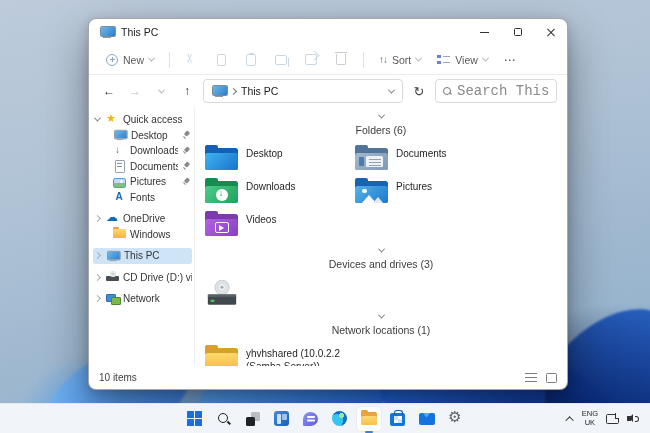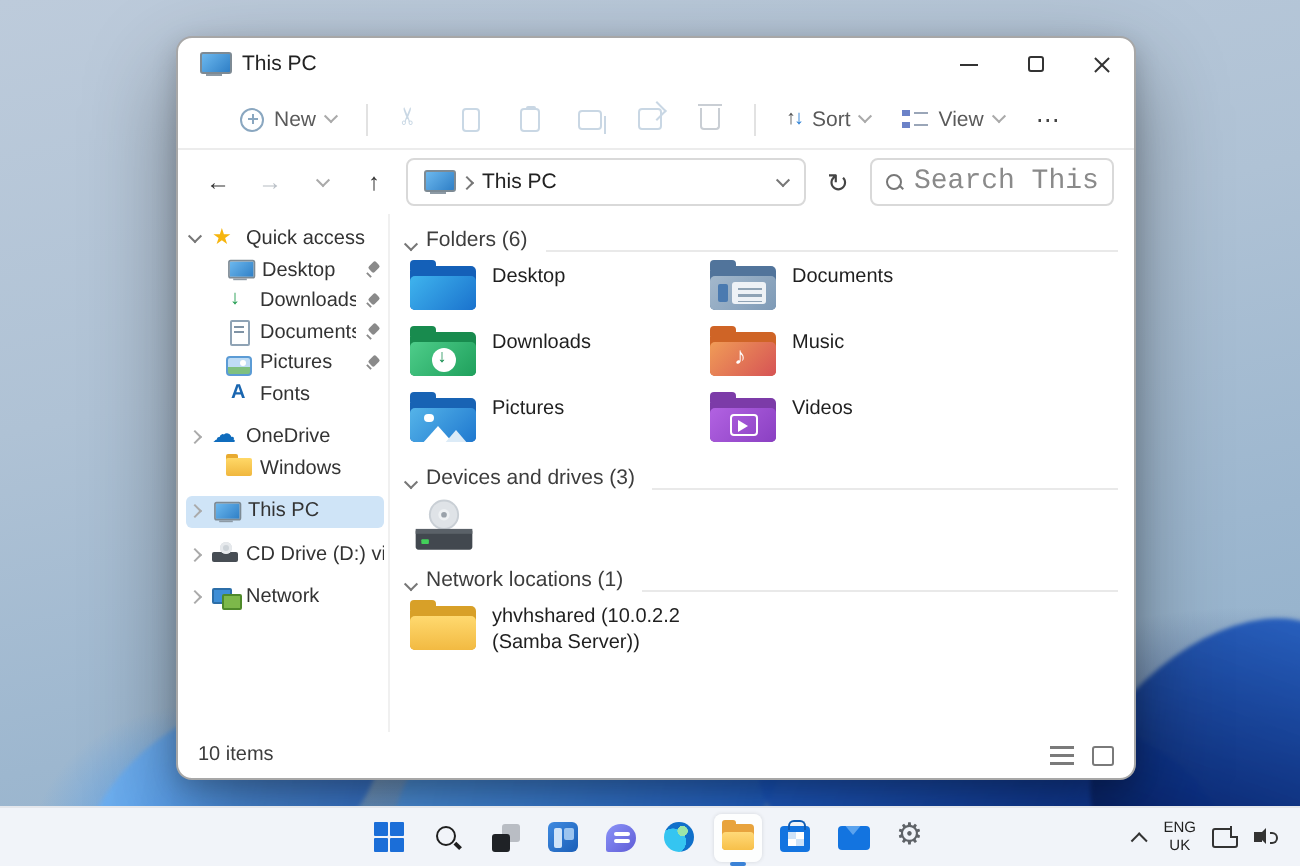--- a/index.html
+++ b/index.html
@@ -43,21 +43,21 @@
   .ic-close::before,.ic-close::after { content:''; position:absolute; left:0; top:4.5px; width:10px; height:1px; background:#333; }
   .ic-close::before { transform:rotate(45deg); } .ic-close::after { transform:rotate(-45deg); }
 
   
   .mon { position:relative; width:14px; height:12px; display:inline-block; flex:none; }
   .mon::before { content:''; position:absolute; left:0; top:0; width:14px; height:9px; border-radius:1.5px;
     background:linear-gradient(135deg,#6cb8ee,#2f7fc6); border:1px solid #7d8a94; }
   .mon::after { content:''; position:absolute; left:3px; bottom:0; width:8px; height:1.5px; background:#8d9aa5; box-shadow:0 -1.5px 0 -0.5px #8d9aa5; }
 
   
-  .toolbar { height:30px; flex:none; display:flex; align-items:center; padding:0 24px; gap:2px; border-bottom:1px solid #ececec; }
+  .toolbar { height:30px; flex:none; display:flex; align-items:center; padding:0 10px; gap:2px; border-bottom:1px solid #ececec; }
   .tbtn { display:flex; align-items:center; gap:5px; padding:4px 7px; border-radius:4px; font-size:10.5px; color:#5a5a5a; cursor:default; }
   .tico { width:14px; height:14px; display:inline-flex; align-items:center; justify-content:center; }
   .disabled-ic { opacity:.55; }
   .new-plus { width:12px; height:12px; border:1px solid #8aa7c0; border-radius:50%; position:relative; }
   .new-plus::before,.new-plus::after { content:''; position:absolute; background:#8aa7c0; }
   .new-plus::before { left:2.5px; top:4.9px; width:5px; height:1px; }
   .new-plus::after { left:4.9px; top:2.5px; width:1px; height:5px; }
   .chev { width:5px; height:5px; border-right:1.2px solid #777; border-bottom:1.2px solid #777; display:inline-block; flex:none; }
   .chev.down { transform:rotate(45deg) translate(-1px,-1px); }
   .chev.right { transform:rotate(-45deg); }
@@ -130,21 +130,21 @@
   .mi-foldy::before { content:''; position:absolute; left:0; top:-2px; width:6px; height:3px; background:#e8aa30; border-radius:1px 1px 0 0; }
   .mi-foldy::after { content:''; position:absolute; left:0; top:0; width:13px; height:9px; background:linear-gradient(#ffd867,#f0b73e); border-radius:1px; }
   .mi-cloud::before { content:'☁'; position:absolute; left:0; top:-3px; font-size:12px; color:#0f6cbd; }
   .mi-cd::before { content:''; position:absolute; left:0; top:5px; width:13px; height:5px; background:#474d54; border-radius:1px; }
   .mi-cd::after { content:''; position:absolute; left:3.5px; top:0; width:6px; height:6px; background:#cdd3d8; border-radius:50%; box-shadow:inset 0 0 0 1.5px #e9eceee0; }
   .mi-net::before { content:''; position:absolute; left:0; top:1px; width:8px; height:6px; background:#3e8ed6; border:1px solid #2c6ea8; border-radius:1px; }
   .mi-net::after { content:''; position:absolute; left:5px; top:4px; width:8px; height:6px; background:#7db84a; border:1px solid #4f8a2a; border-radius:1px; }
 
   
   .content { flex:1; min-width:0; padding:2px 6px 0 8px; overflow:hidden; position:relative; }
-  .sechead { display:flex; align-items:flex-end; gap:5px; margin:5px 2px 3px 0; }
+  .sechead { display:flex; align-items:center; gap:5px; margin:5px 2px 3px 0;flex-direction:column; }
   .sechead .sectitle { font-size:10.5px; color:#3d3d3d; white-space:nowrap; }
   .sechead .rule { flex:1; height:1px; background:#e9e9e9; margin-left:4px; }
   .grid { display:grid; grid-template-columns:150px 1fr; }
   .fitem { display:flex; align-items:flex-start; gap:8px; height:33px; padding:1px 2px; border-radius:3px; cursor:default; }
   .flabel { font-size:10px; color:#1f1f1f; margin-top:3px; line-height:1.25; }
   .sub { font-size:9.5px; color:#6b6b6b; margin-top:1.5px; }
 
   
   .fold { position:relative; width:33px; height:25px; flex:none; }
   .fold .back { position:absolute; left:0; top:3px; width:33px; height:22px; border-radius:2.5px; }
@@ -432,27 +432,20 @@
         <div class="fitem">
           <span class="fold f-dl">
               <span class="back"></span>
               <span class="front">
                 <span class="circ"></span>
               </span>
             </span>
           <span class="flabel">Downloads</span>
         </div>
         <div class="fitem">
-          <span class="fold f-mus">
-              <span class="back"></span>
-              <span class="front"><span class="note"></span></span>
-            </span>
-          <span class="flabel">Music</span>
-        </div>
-        <div class="fitem">
           <span class="fold f-pic">
               <span class="back"></span>
               <span class="front">
                 <span class="sun"></span>
                 <span class="mtn"></span>
                 <span class="mtn2"></span>
               </span>
             </span>
           <span class="flabel">Pictures</span>
         </div>

